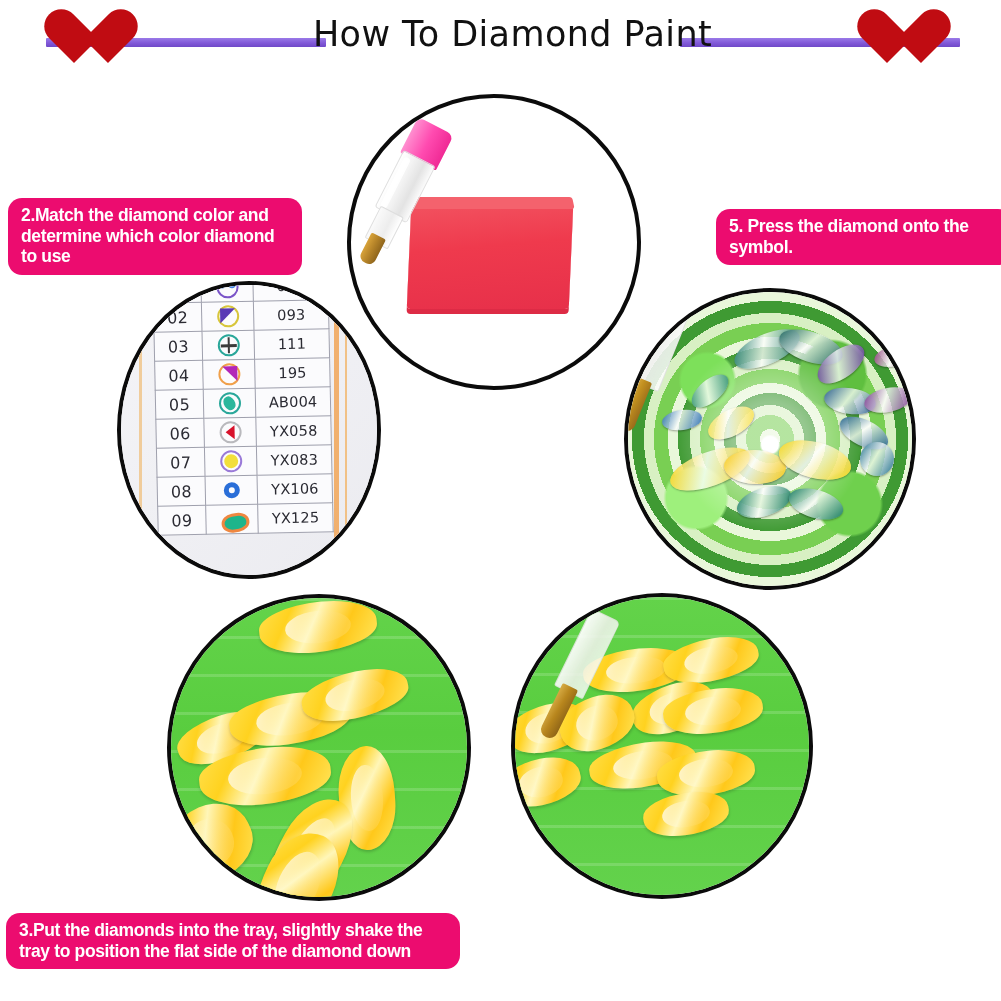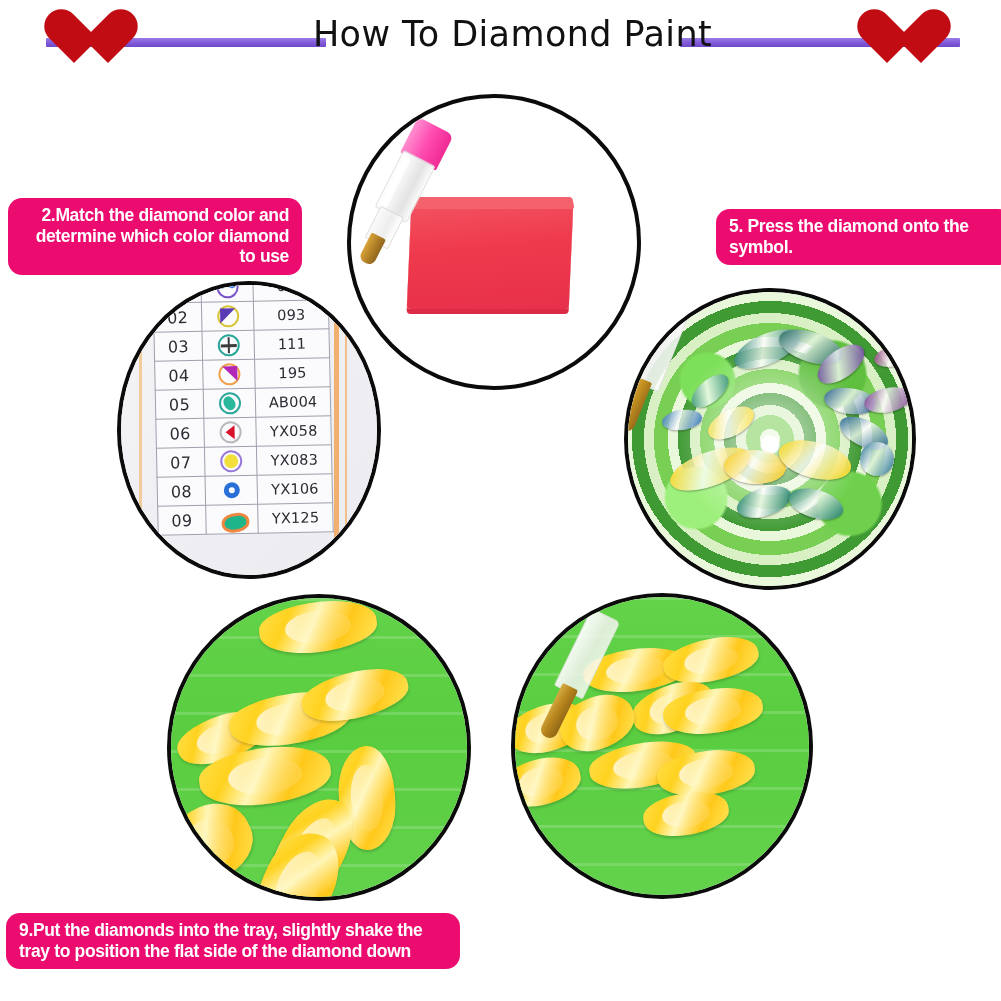--- a/index.html
+++ b/index.html
@@ -30,21 +30,21 @@
     letter-spacing:.4px;}
 
   
   .label{position:absolute;background:#ec0c6f;color:#ffffff;
      border-radius:14px;padding:7px 13px 8px 13px;
      font-family:"Liberation Sans", sans-serif;
      font-weight:700;font-size:17.5px;line-height:1.18;
      letter-spacing:-.35px;
      box-shadow:0 0 0 0 rgba(0,0,0,0);}
   .lbl1{left:166px;top:97px;width:236px;}
-  .lbl2{left:8px;top:198px;width:268px;text-align:right;}
+  .lbl2{left:8px;top:198px;width:268px;}
   .lbl5{left:716px;top:209px;width:270px;}
   .lbl3{left:6px;top:913px;width:428px;}
   .lbl4{left:565px;top:925px;width:380px;}
 
   
   .bubble{position:absolute;border-radius:50%;overflow:hidden;
      border:4px solid #0b0b0b;box-sizing:border-box;background:#fff;}
   .b1{left:347px;top:94px;width:294px;height:296px;}
   .b2{left:117px;top:281px;width:264px;height:298px;}
   .b5{left:624px;top:288px;width:292px;height:302px;}
@@ -288,21 +288,21 @@
           <div class="gem marq" style="left: 58px; top: 96px; width: 122px; height: 50px; transform: rotate(-8deg);"></div>
           <div class="gem marq" style="left: 130px; top: 74px; width: 108px; height: 46px; transform: rotate(-12deg);"></div>
           <div class="gem marq" style="left: 28px; top: 150px; width: 132px; height: 56px; transform: rotate(-6deg);"></div>
           <div class="gem marq" style="left: 168px; top: 148px; width: 56px; height: 104px; transform: rotate(-4deg);"></div>
           <div class="gem marq" style="left: 108px; top: 196px; width: 64px; height: 118px; transform: rotate(28deg);"></div>
           <div class="gem marq" style="left: -4px; top: 208px; width: 86px; height: 74px; transform: rotate(-24deg);"></div>
           <div class="gem marq" style="left: 92px; top: 232px; width: 70px; height: 110px; transform: rotate(24deg);"></div>
         </div>
     </div>
   </div>
-  <div class="label lbl3">9.Put the diamonds into the tray, slightly shake the tray to position the flat side of the diamond down</div>
+  <div class="label lbl3">3.Put the diamonds into the tray, slightly shake the tray to position the flat side of the diamond down</div>
 
   <div class="bubble b4">
     <div class="inner">
       <div class="tray"></div>
       <div id="gems4">
           <div class="gem marq" style="left: 68px; top: 52px; width: 106px; height: 42px; transform: rotate(-6deg);"></div>
           <div class="gem marq" style="left: 148px; top: 42px; width: 96px; height: 42px; transform: rotate(-10deg);"></div>
           <div class="gem marq" style="left: 116px; top: 88px; width: 84px; height: 46px; transform: rotate(-18deg);"></div>
           <div class="gem marq" style="left: 148px; top: 92px; width: 100px; height: 44px; transform: rotate(-6deg);"></div>
           <div class="gem marq" style="left: -8px; top: 108px; width: 82px; height: 46px; transform: rotate(-14deg);"></div>

